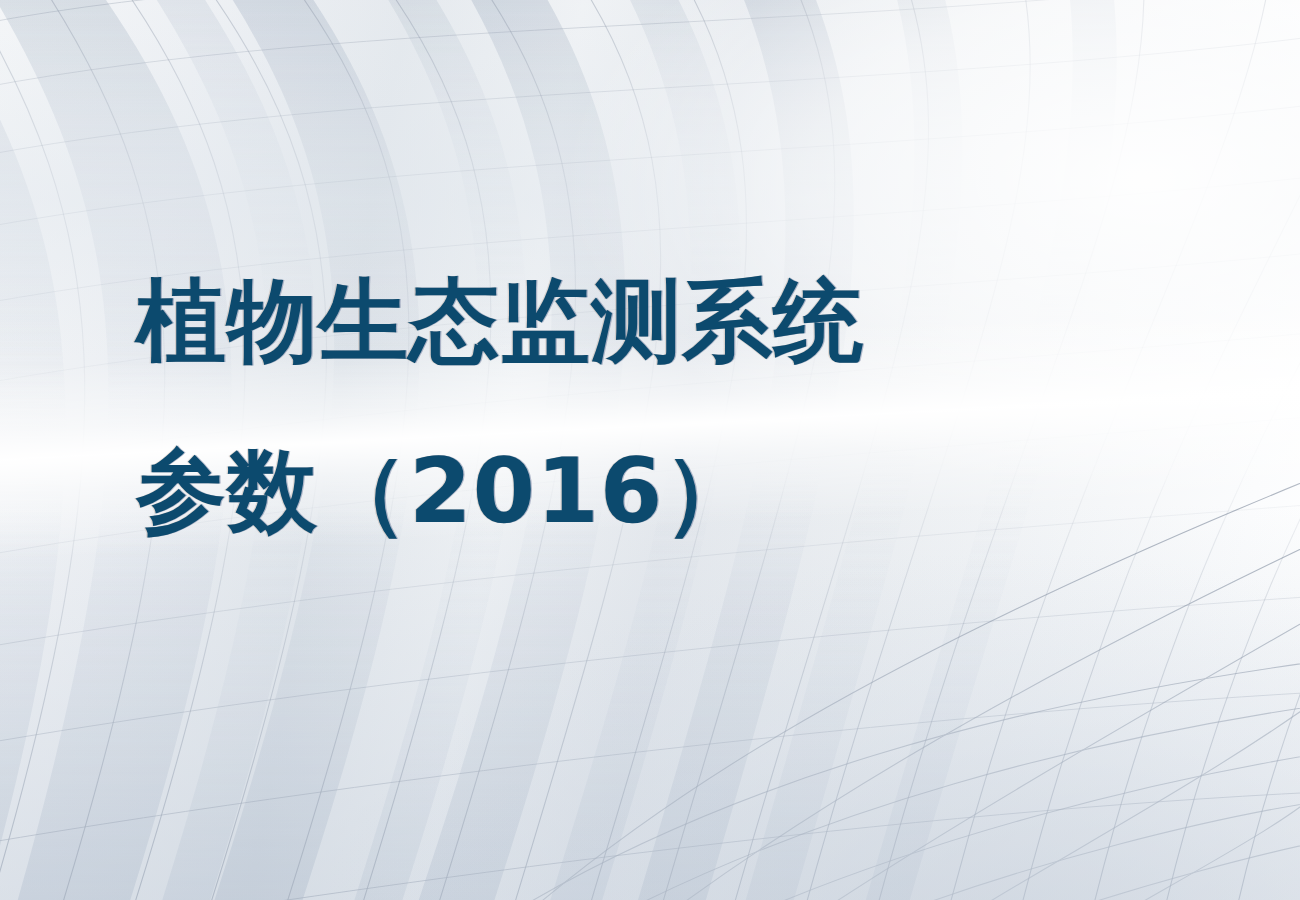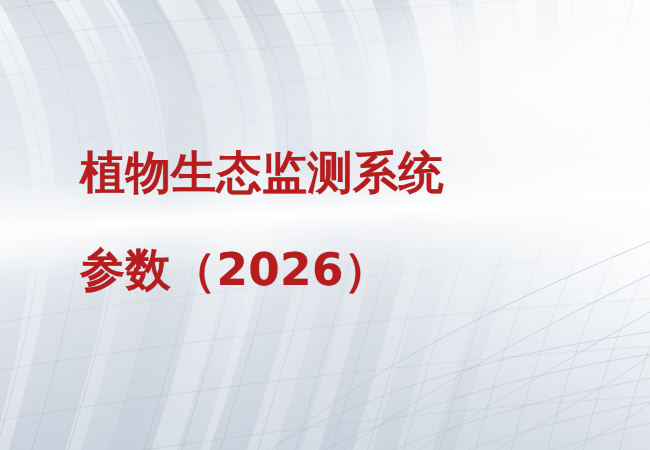--- a/index.html
+++ b/index.html
@@ -91,27 +91,27 @@
 
   
   #title-block {
     position: absolute;
     left: 68px;
     top: 118px;
     width: 520px;
   }
 
   .title-line {
-    margin: 12px;
+    margin: 0;
     font-family: "DejaVu Sans", "Liberation Sans", sans-serif;
     font-size: 45px;
     font-weight: 700;
     line-height: 85px;
     letter-spacing: 0.5px;
-    color: #b91c1c;
+    color: #0c4a6e;
     white-space: nowrap;
     text-rendering: geometricPrecision;
     text-shadow:
       0.6px 0 0 rgba(40,60,110,0.32),
       -0.6px 0 0 rgba(120,70,30,0.16);
   }
 </style>
 </head>
 <body>
 
@@ -221,16 +221,16 @@
   <div class="bg-layer" id="bg-vert"></div>
 
   <div class="bg-layer" id="bg-vignette"></div>
 
   <div class="bg-layer" id="bg-glow"></div>
 
   <div class="bg-layer" id="bg-sweep"></div>
 
   <div id="title-block">
     <p class="title-line">植物生态监测系统</p>
-    <p class="title-line">参数（2026）</p>
+    <p class="title-line">参数（2016）</p>
   </div>
 
 </div>
 
 </body></html>

